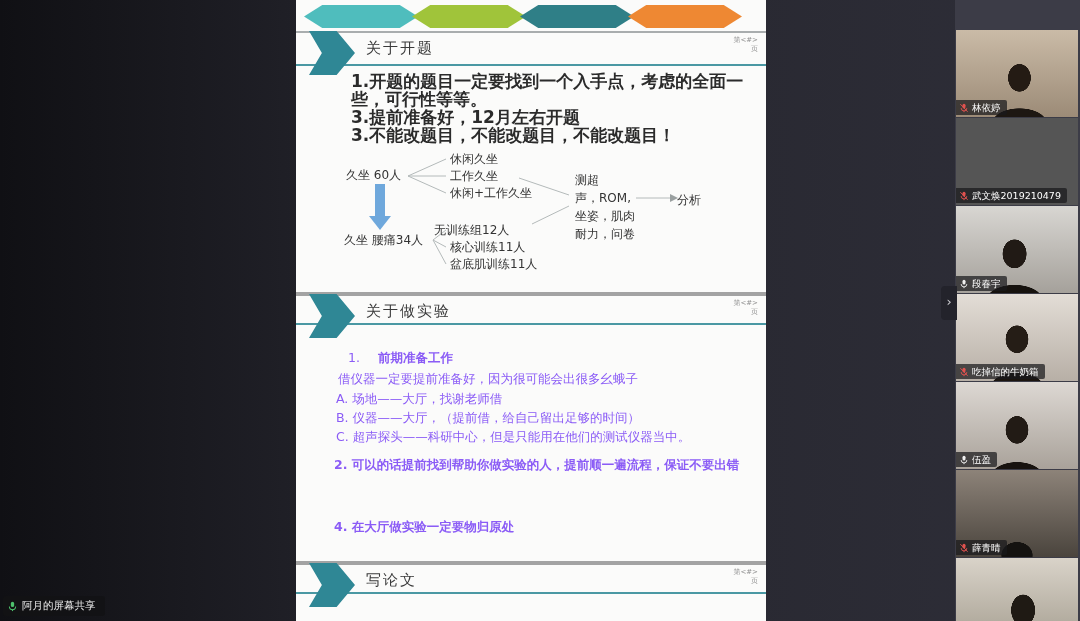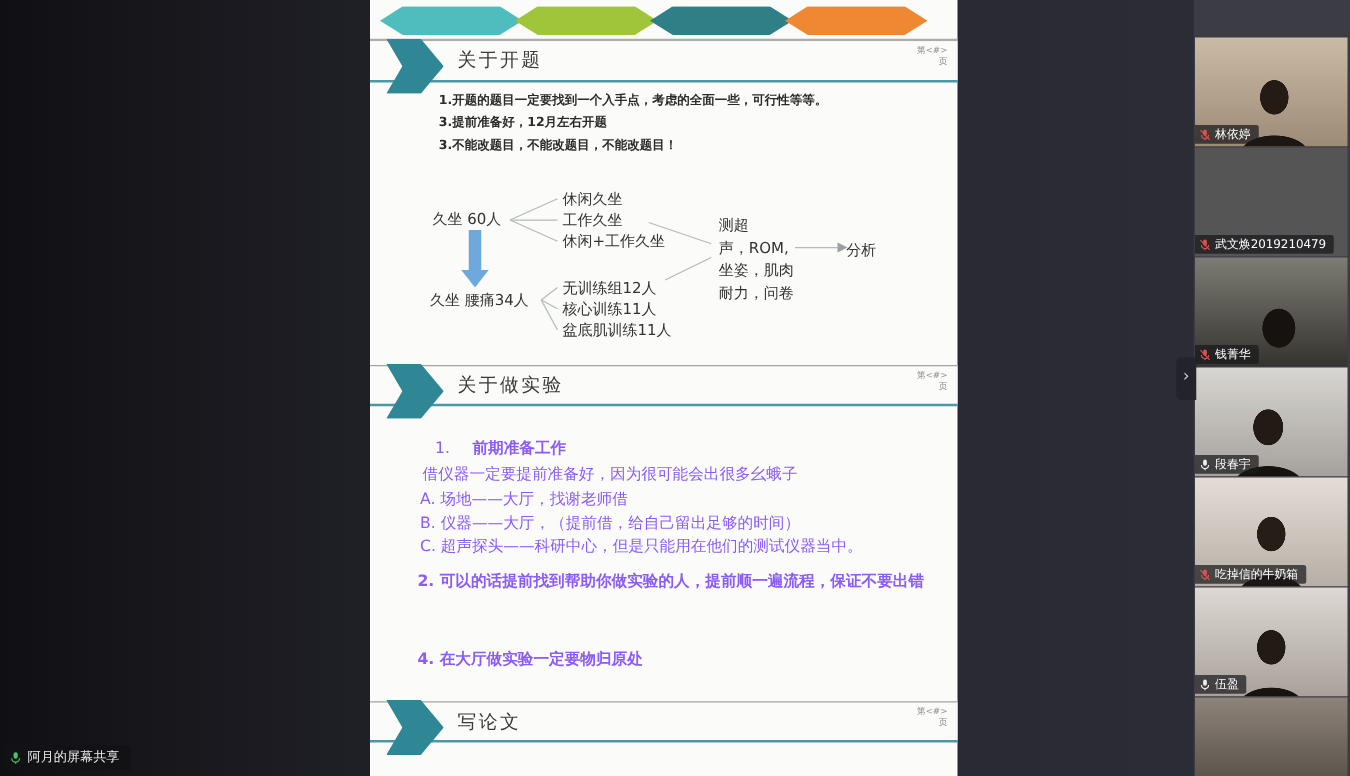--- a/index.html
+++ b/index.html
@@ -15,24 +15,24 @@
   #bandLine{position:absolute;left:0;top:31px;width:100%;height:2px;background:#a9adae;}
 
   .sec{position:absolute;left:0;width:100%;height:31px;background:#fbfbfa;}
   .sec .underline{position:absolute;left:0;bottom:-2px;width:100%;height:2px;background:#4a98a3;}
   .sec .sec-title{position:absolute;left:70px;top:6px;font-size:15px;letter-spacing:2px;
                   color:#3a3a3a;font-weight:400;}
   .chev{position:absolute;left:13px;top:-2px;width:46px;height:44px;background:#2f8795;z-index:2;
         clip-path:polygon(0 0,60% 0,100% 50%,60% 100%,0 100%,28% 50%);}
   .pagenum{position:absolute;right:8px;top:3px;font-size:7px;line-height:9px;color:#8f8f8f;
            text-align:right;}
-  .sec-top{border-top:1px solid #a3a3a3;}
-
-  
-  #openingNotes{position:absolute;left:55px;top:72px;font-size:10px;line-height:18px;
+  .sec-top{border-top:4px solid #a3a3a3;}
+
+  
+  #openingNotes{position:absolute;left:55px;top:72px;font-size:17px;line-height:18px;
                 font-weight:bold;color:#2b2b2b;}
 
   
   #diagram{position:absolute;left:40px;top:140px;width:440px;height:150px;font-size:12px;color:#333;}
   #diagram .dtxt{position:absolute;white-space:nowrap;}
   #dArrowStem{position:absolute;left:39px;top:44px;width:10px;height:33px;background:#6fa8dc;}
   #dArrowHead{position:absolute;left:33px;top:76px;width:0;height:0;
               border-left:11px solid transparent;border-right:11px solid transparent;
               border-top:14px solid #6fa8dc;}
   #dsvg{position:absolute;left:0;top:0;}
@@ -139,21 +139,21 @@
         </g>
         <polygon points="334,54 342,58 334,62" fill="#9aa0a0"></polygon>
       </svg>
       <div class="dtxt" style="left:10px;top:27px">久坐 60人</div>
       <div class="dtxt" style="left:114px;top:11px">休闲久坐</div>
       <div class="dtxt" style="left:114px;top:28px">工作久坐</div>
       <div class="dtxt" style="left:114px;top:45px">休闲+工作久坐</div>
       <div id="dArrowStem"></div>
       <div id="dArrowHead"></div>
       <div class="dtxt" style="left:8px;top:92px">久坐 腰痛34人</div>
-      <div class="dtxt" style="left:114px;top:82px">无训练组12人</div>
+      <div class="dtxt" style="left:98px;top:82px">无训练组12人</div>
       <div class="dtxt" style="left:114px;top:99px">核心训练11人</div>
       <div class="dtxt" style="left:114px;top:116px">盆底肌训练11人</div>
       <div id="measures">
         <div>测超</div>
         <div>声，ROM,</div>
         <div>坐姿，肌肉</div>
         <div>耐力，问卷</div>
       </div>
       <div class="dtxt" style="left:341px;top:52px">分析</div>
     </div>
@@ -205,31 +205,20 @@
       </div>
       <div class="thumb v2">
         <div class="plabel muted">
           <svg class="mic" viewBox="0 0 12 12" width="10" height="10">
               <rect x="4.2" y="0.8" width="3.6" height="5.8" rx="1.8"></rect>
               <path d="M2.6 6.1a3.4 3.4 0 0 0 6.8 0"></path>
               <line x1="6" y1="9.5" x2="6" y2="11"></line>
               <line class="slash" x1="1.6" y1="1.4" x2="10.4" y2="10.6"></line>
             </svg>
           <span>武文焕2019210479</span>
-        </div>
-      </div>
-      <div class="thumb v3">
-        <div class="plabel muted">
-          <svg class="mic" viewBox="0 0 12 12" width="10" height="10">
-              <rect x="4.2" y="0.8" width="3.6" height="5.8" rx="1.8"></rect>
-              <path d="M2.6 6.1a3.4 3.4 0 0 0 6.8 0"></path>
-              <line x1="6" y1="9.5" x2="6" y2="11"></line>
-              <line class="slash" x1="1.6" y1="1.4" x2="10.4" y2="10.6"></line>
-            </svg>
-          <span>钱菁华</span>
         </div>
       </div>
       <div class="thumb v4">
         <div class="plabel on">
           <svg class="mic" viewBox="0 0 12 12" width="10" height="10">
               <rect x="4.2" y="0.8" width="3.6" height="5.8" rx="1.8"></rect>
               <path d="M2.6 6.1a3.4 3.4 0 0 0 6.8 0"></path>
               <line x1="6" y1="9.5" x2="6" y2="11"></line>
               <line class="slash" x1="1.6" y1="1.4" x2="10.4" y2="10.6"></line>
             </svg>

